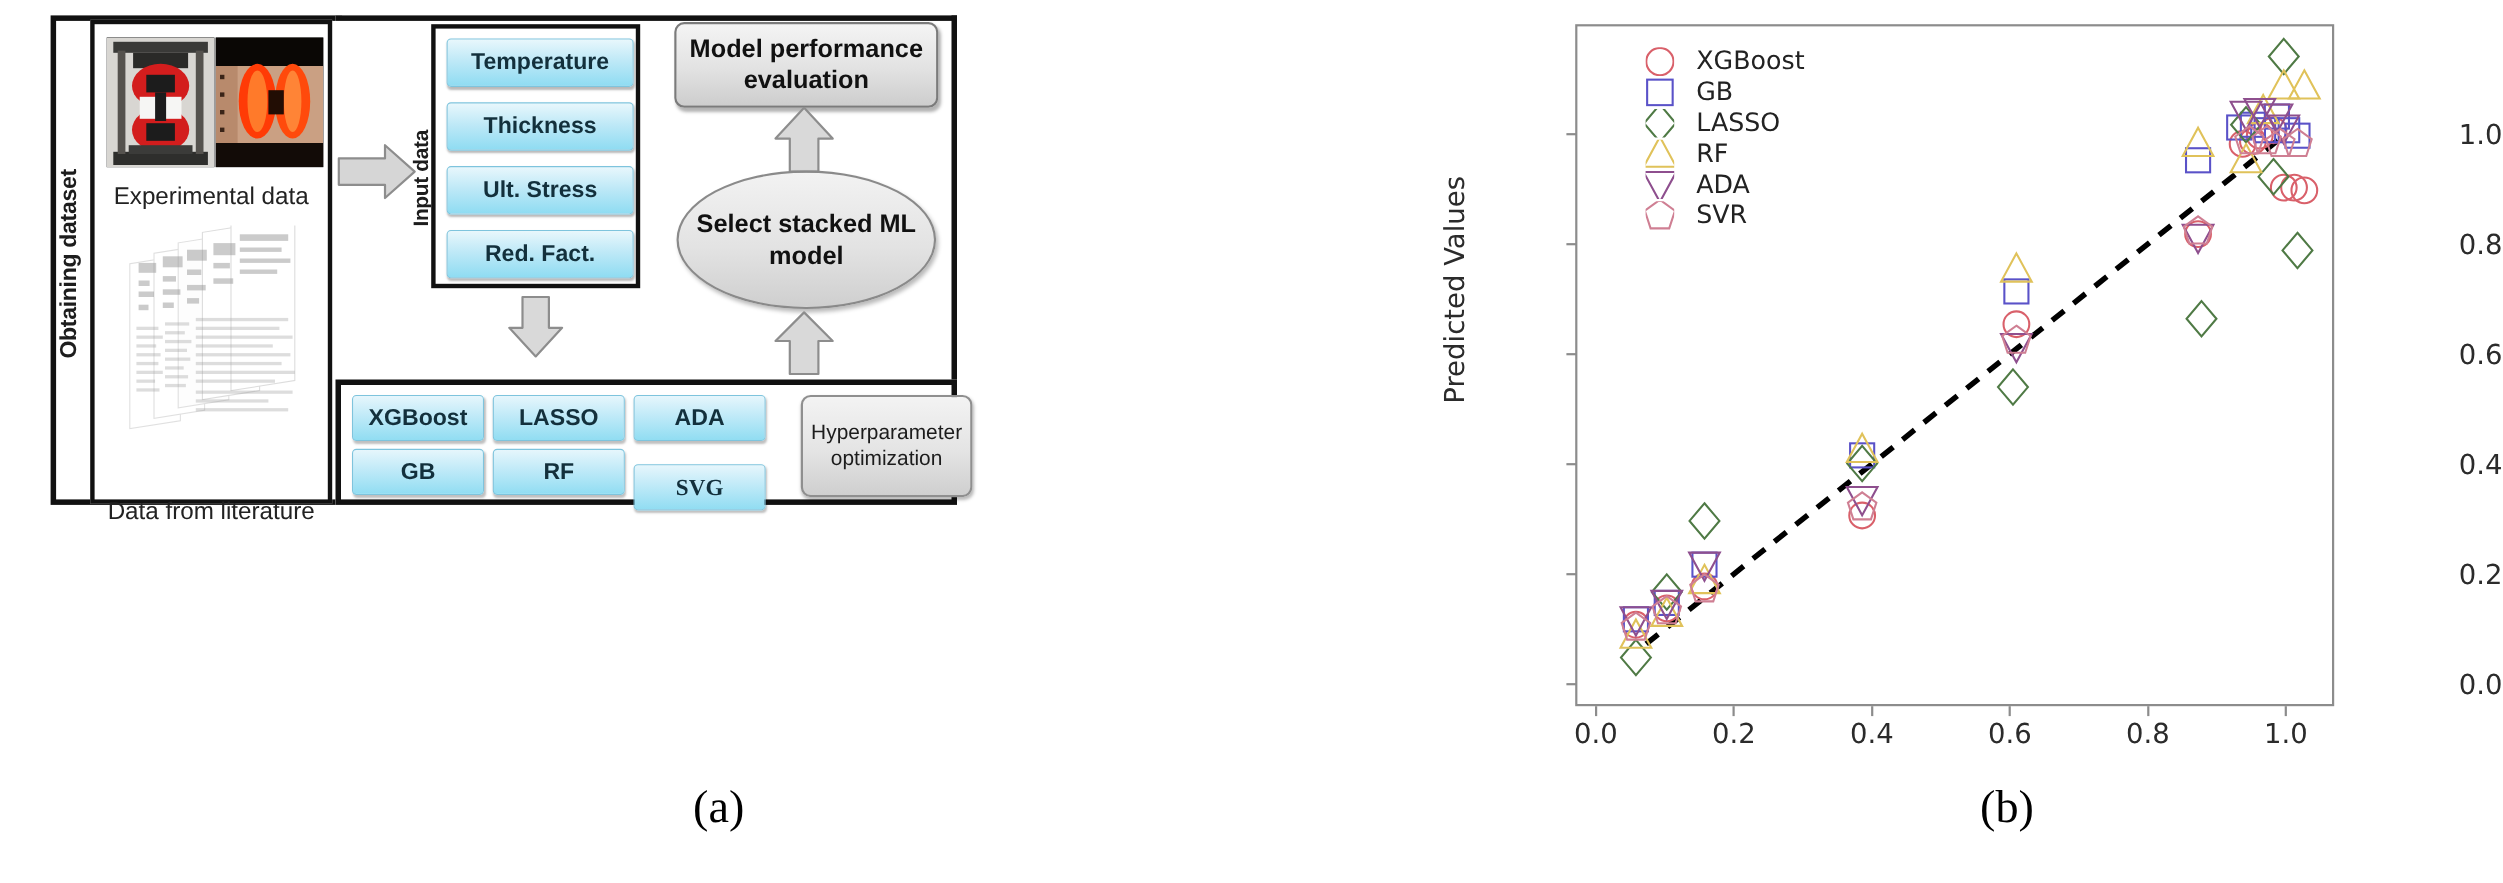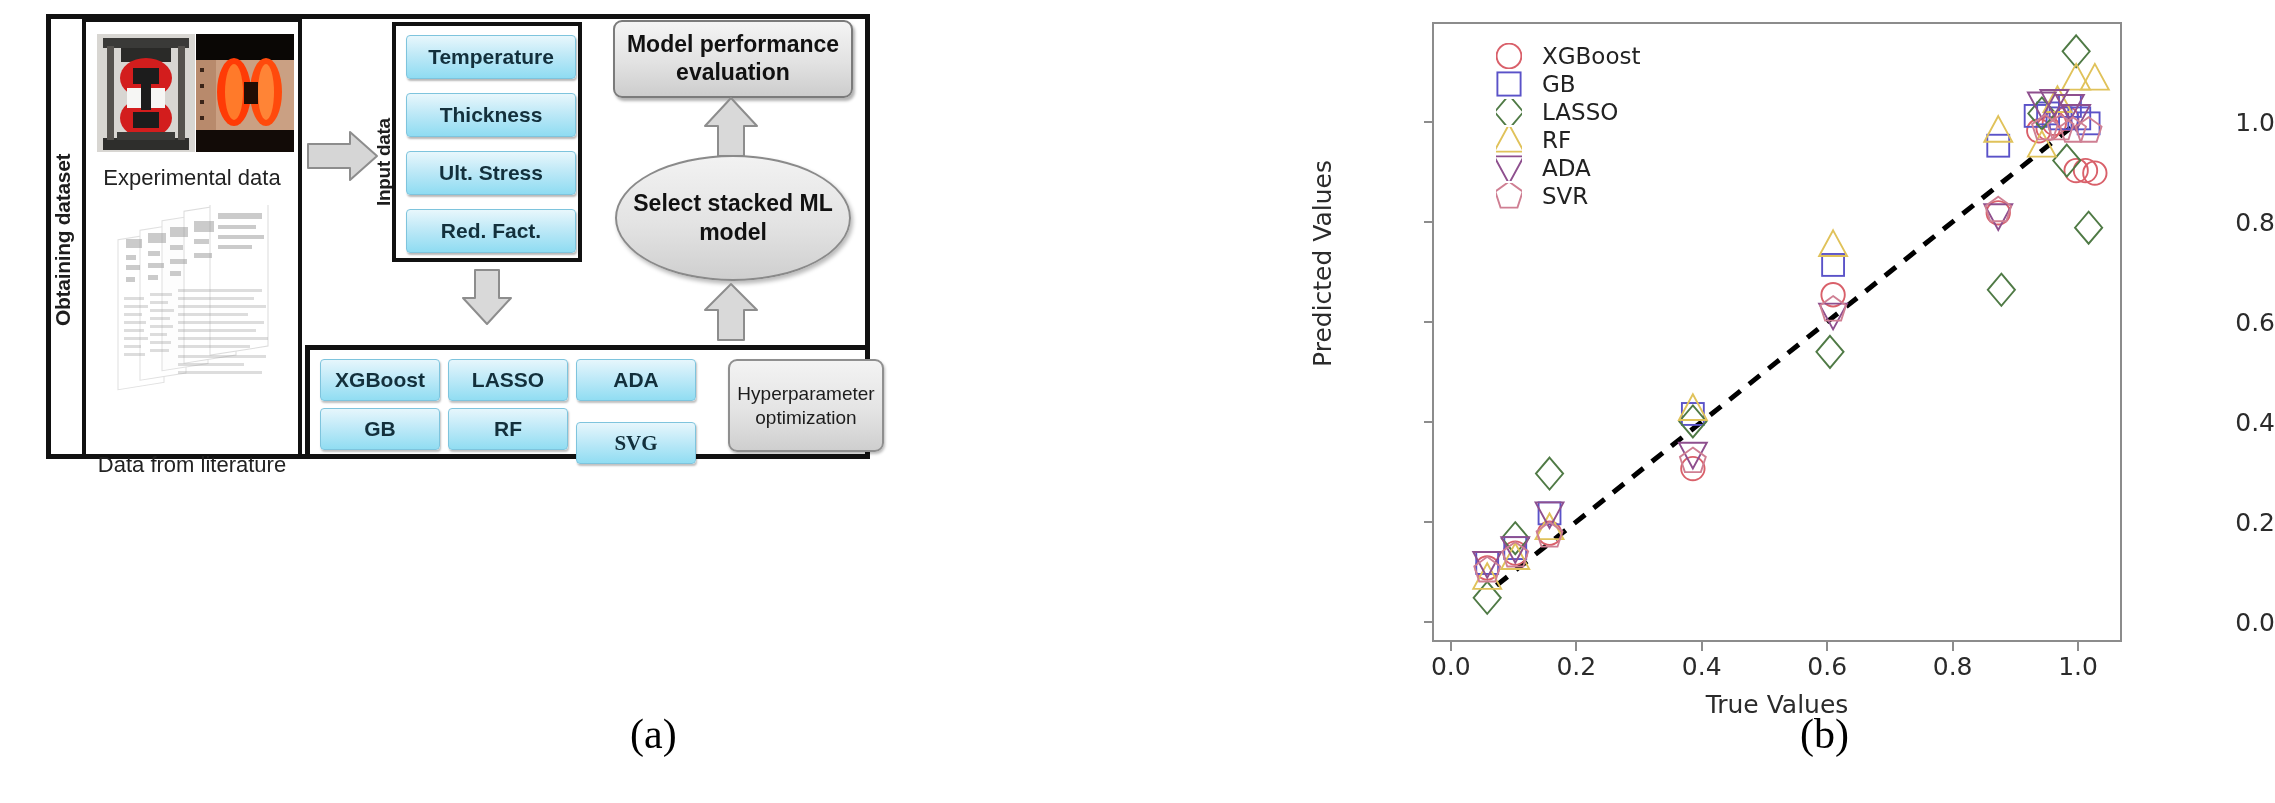--- a/index.html
+++ b/index.html
@@ -278,21 +278,20 @@
     <div class="mbtn" id="m-rf">RF</div>
     <div class="mbtn" id="m-svg">SVG</div>
     <div id="hyper-box">Hyperparameter optimization</div>
   </div>
 </div>
 
 <div class="subcap" id="cap-a">(a)</div>
 
 <div id="panel-b">
   <div id="ylabel">Predicted Values</div>
-  <div id="xlabel">True Values</div>
   <div id="plot-frame">
     <svg id="plot-area" viewBox="0 0 690 620">
         <line x1="62.72727272727273" y1="565" x2="646.090909090909" y2="100" stroke="#000000" stroke-width="5" stroke-dasharray="14 11"></line>
         <g>
           <circle cx="53.318181818181806" cy="547.5" r="11.78" fill="none" stroke="#d9606a" stroke-width="1.9"></circle>
           <circle cx="81.54545454545455" cy="532.5" r="11.78" fill="none" stroke="#d9606a" stroke-width="1.9"></circle>
           <circle cx="116.04545454545453" cy="512.5" r="11.78" fill="none" stroke="#d9606a" stroke-width="1.9"></circle>
           <circle cx="260.3181818181818" cy="447.5" r="11.78" fill="none" stroke="#d9606a" stroke-width="1.9"></circle>
           <circle cx="401.45454545454544" cy="272.49999999999994" r="11.78" fill="none" stroke="#d9606a" stroke-width="1.9"></circle>
           <circle cx="567.6818181818181" cy="190.00000000000006" r="11.78" fill="none" stroke="#d9606a" stroke-width="1.9"></circle>

